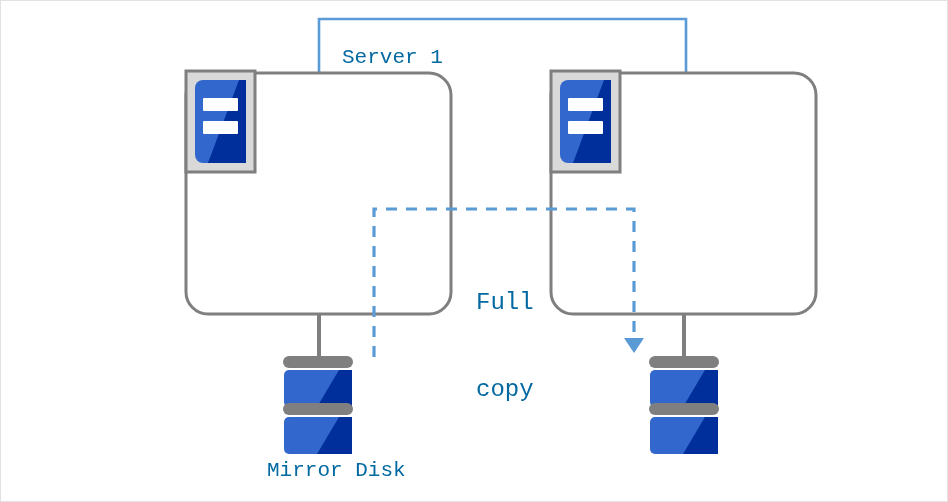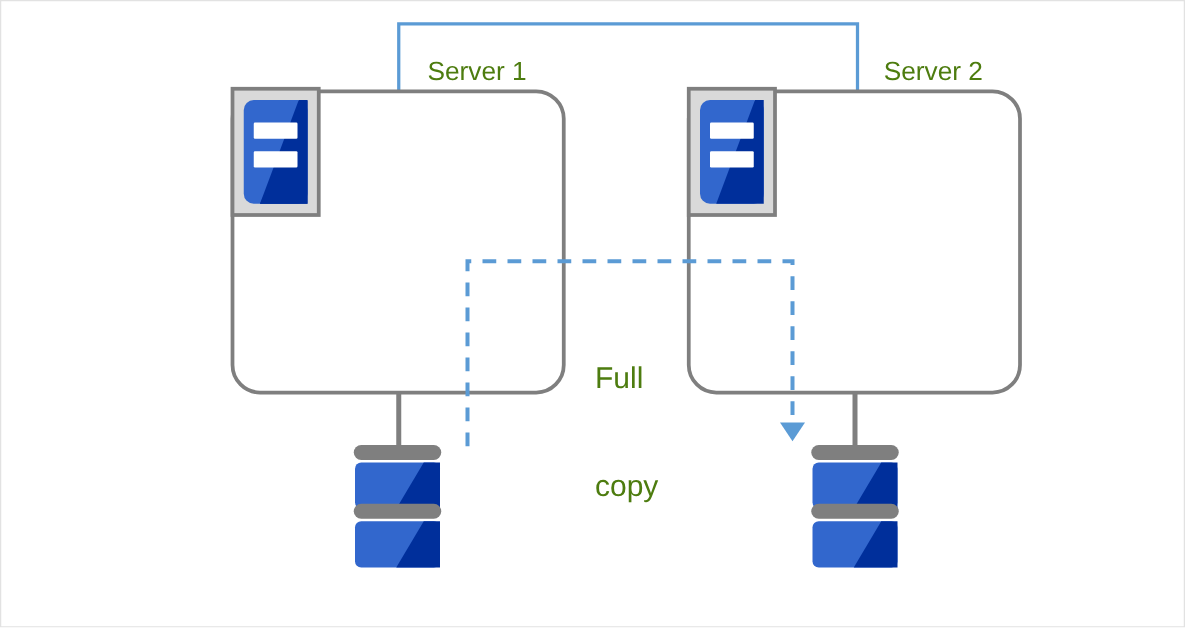--- a/index.html
+++ b/index.html
@@ -21,22 +21,22 @@
   }
   .diagram-svg {
     position: absolute;
     left: 0;
     top: 0;
     width: 948px;
     height: 502px;
   }
   .lbl {
     position: absolute;
-    color: #4d7c0f;
-    font-family: Liberation Sans, sans-serif;
+    color: #0369a1;
+    font-family: Liberation Mono, monospace;
     white-space: pre;
     line-height: 1.22;
   }
   .lbl-server {
     font-size: 21px;
   }
   .lbl-disk {
     font-size: 21px;
   }
   .lbl-fullcopy {
@@ -107,21 +107,21 @@
 
     <g>
       <path d="M373,356 L373,208 L633,208 L633,340" fill="none" stroke="#5b9bd5" stroke-width="3.2" stroke-dasharray="11 9"></path>
       <polygon points="623,337 643,337 633,352" fill="#5b9bd5"></polygon>
     </g>
 
   </svg>
 
   <div class="lbl lbl-server" id="server1-label">Server 1</div>
 
-  <div class="lbl lbl-server" id="server2-label">Server 2</div>
 
+  <div class="lbl lbl-disk" id="mirrordisk-label">Mirror Disk</div>
 
   <div class="lbl lbl-fullcopy" id="fullcopy-label">
     <div>Full</div>
     <div>copy</div>
   </div>
 
 </div>
 
 </body></html>

